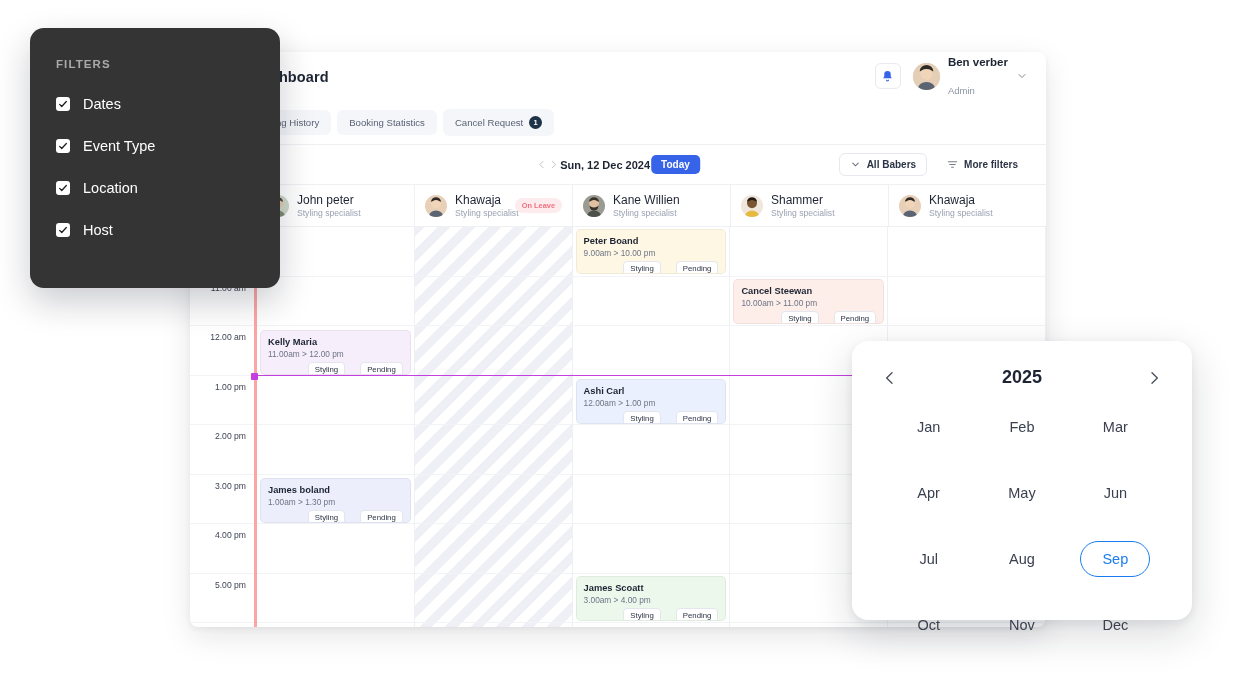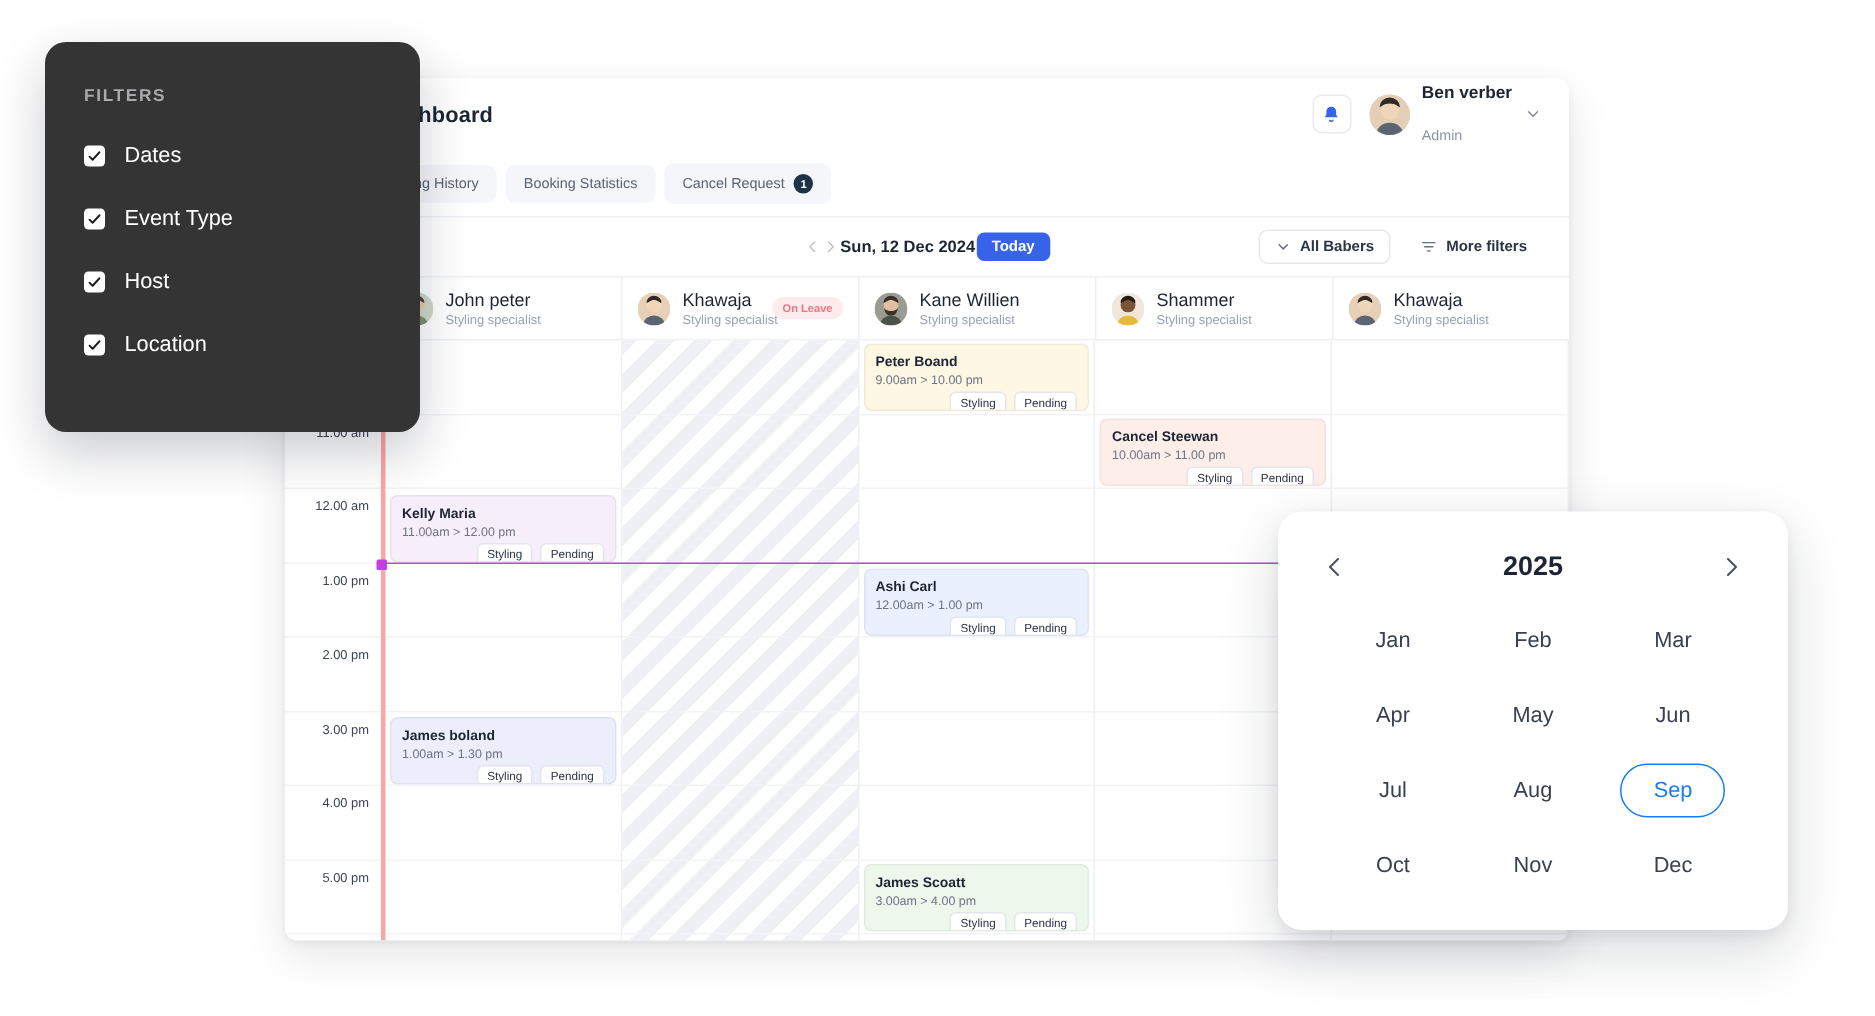--- a/index.html
+++ b/index.html
@@ -114,21 +114,21 @@
   }
 
   
   .event {
     position:absolute; left:3px; right:3px;
     border-radius:5px; padding:6px 7px 5px 7px; overflow:hidden;
     border:1px solid rgba(0,0,0,.05);
   }
   .ev-name { font-size:9.3px; font-weight:700; color:#1d2433; }
   .ev-time { font-size:8.3px; color:#6d7486; margin-top:2px; }
-  .ev-tags { display:flex; gap:5px; justify-content:flex-end; margin-top:3px; }
+  .ev-tags { display:flex; gap:15px; justify-content:flex-end; margin-top:3px; }
   .ev-tag {
     font-size:7.8px; color:#2b3344; background:#ffffff;
     border:1px solid #e3e6ec; border-radius:4px; padding:2px 6px; white-space:nowrap;
   }
   .ev-yellow { background:#fdf7e3; }
   .ev-pink   { background:#fdeeea; }
   .ev-purple { background:#f7eefb; }
   .ev-blue   { background:#eaf0fd; }
   .ev-indigo { background:#eceefb; }
   .ev-green  { background:#ecf8ec; }
@@ -165,21 +165,21 @@
   .picker {
     position:absolute; left:852px; top:341px; width:340px; height:279px;
     background:#ffffff; border-radius:16px;
     box-shadow: 0 14px 40px rgba(16,24,40,.16), 0 3px 10px rgba(16,24,40,.07);
     z-index: 25; padding: 26px 30px 20px 30px;
   }
   .picker-head { display:flex; align-items:center; justify-content:space-between;text-align:center; }
   .pk-arrow { width:16px; height:16px; opacity:.8; }
   .pk-year { font-size:18px; font-weight:700; color:#1d2433; }
   .months { display:grid; grid-template-columns:repeat(3,1fr); margin-top: 16px;
-            row-gap: 4px; }
+            row-gap: 20px; }
   .month-cell { height:46px; display:flex; align-items:center; justify-content:center; }
   .month {
     font-size:14.5px; color:#3a4050; padding:9px 20px; border-radius:22px;
     display:flex; align-items:center; justify-content:center; min-width: 70px;
   }
   .month.selected { color:#1a7cf0; border:1.6px solid #1a7cf0; font-weight:500; }
 </style>
 </head>
 <body>
 
@@ -498,30 +498,30 @@
       </span>
       <span class="filter-label">Event Type</span>
     </div>
 
     <div class="filter-item">
       <span class="fcheck">
         <svg viewBox="0 0 24 24">
             <path d="M4 13l5 5L20 6" fill="none" stroke="#1c1c1c" stroke-width="3" stroke-linecap="round" stroke-linejoin="round"></path>
           </svg>
       </span>
-      <span class="filter-label">Host</span>
+      <span class="filter-label">Location</span>
     </div>
 
     <div class="filter-item">
       <span class="fcheck">
         <svg viewBox="0 0 24 24">
             <path d="M4 13l5 5L20 6" fill="none" stroke="#1c1c1c" stroke-width="3" stroke-linecap="round" stroke-linejoin="round"></path>
           </svg>
       </span>
-      <span class="filter-label">Location</span>
+      <span class="filter-label">Host</span>
     </div>
   </div>
 
   <div class="picker">
     <div class="picker-head">
       <svg class="pk-arrow" viewBox="0 0 24 24">
         <path d="M15 4l-8 8 8 8" fill="none" stroke="#1d2433" stroke-width="2" stroke-linecap="round" stroke-linejoin="round"></path>
       </svg>
       <div class="pk-year">2025</div>
       <svg class="pk-arrow" viewBox="0 0 24 24">

